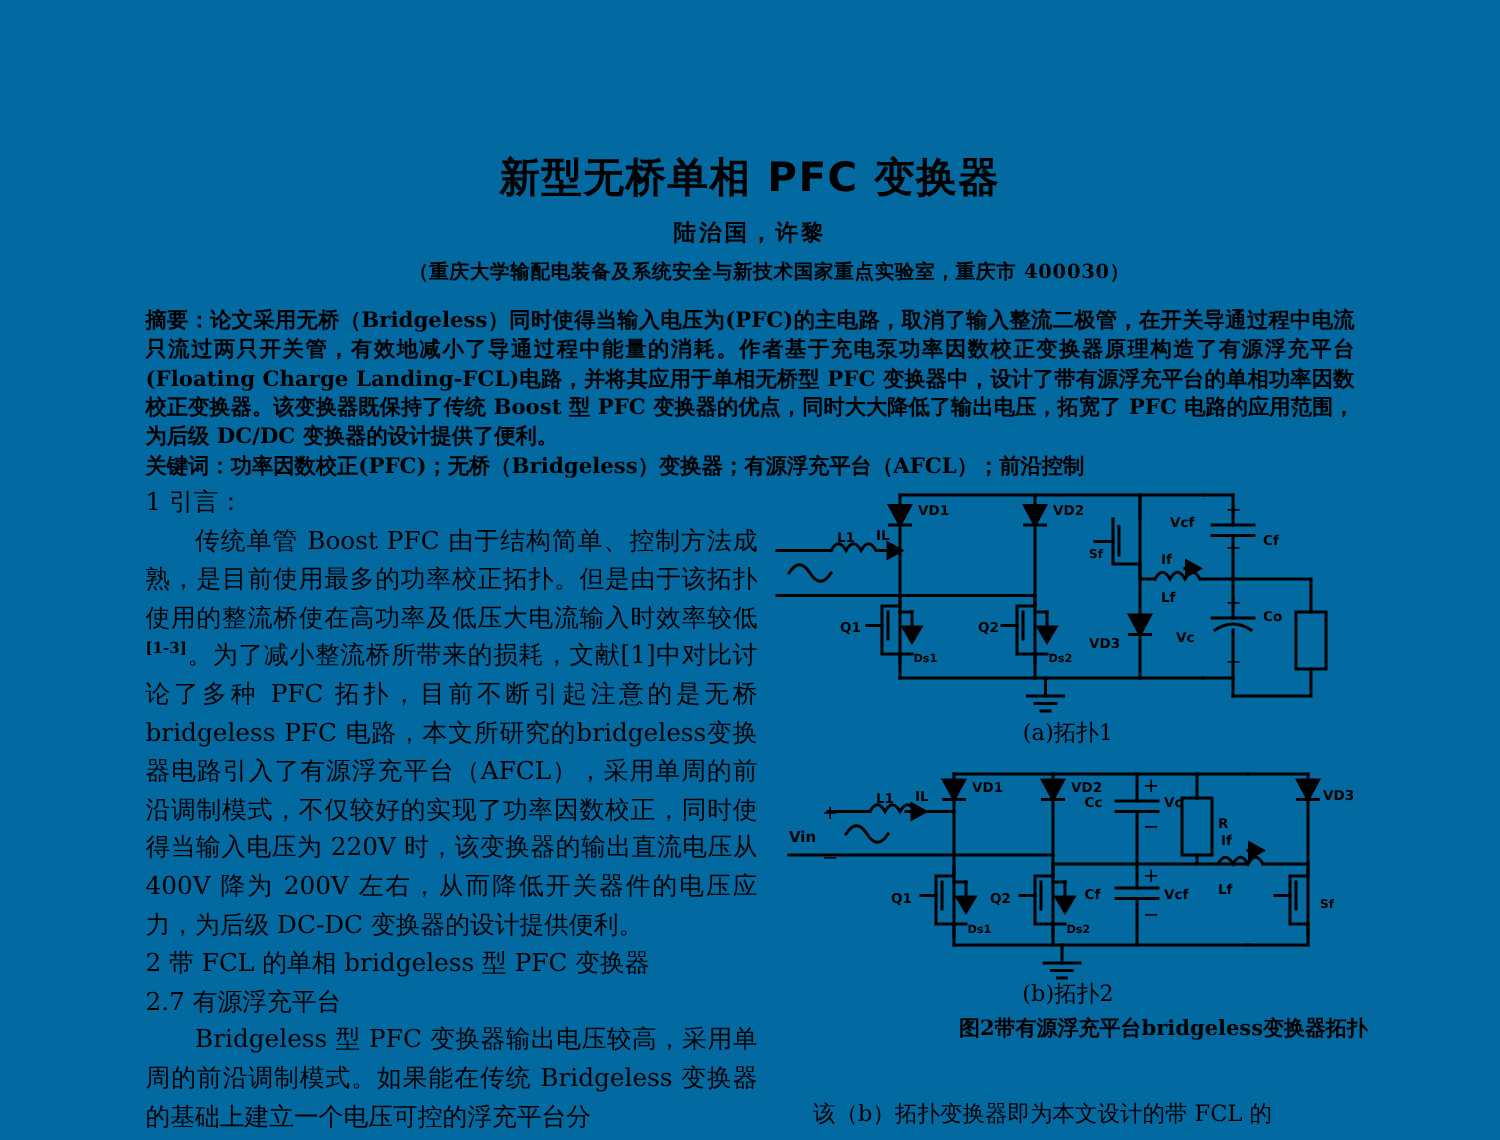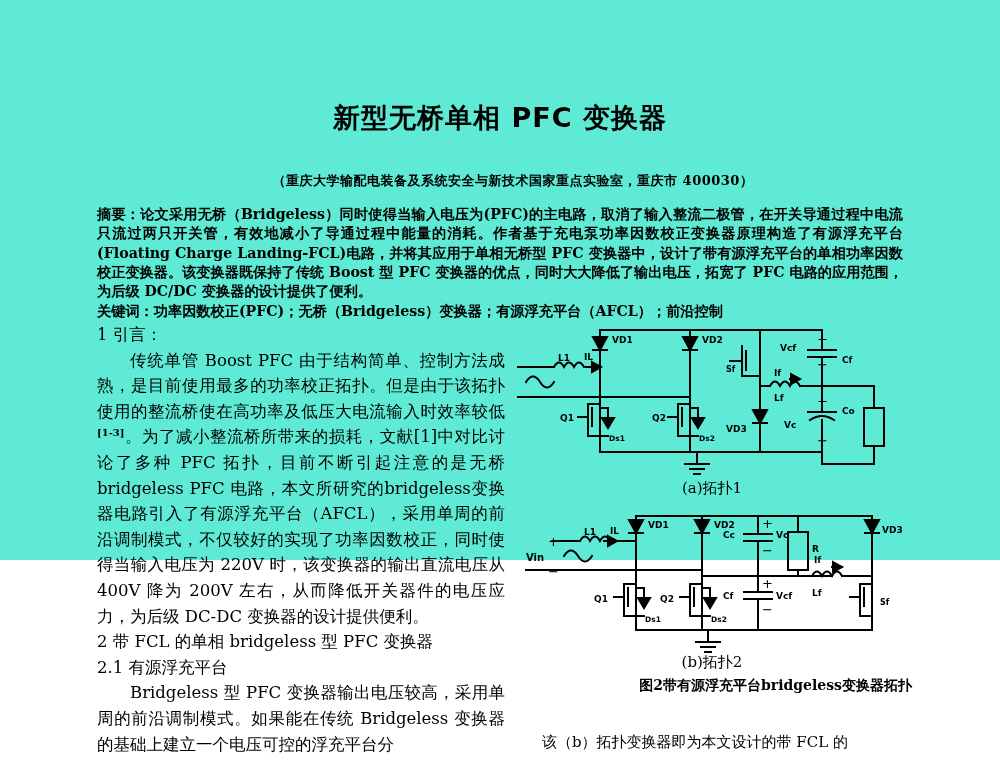--- a/index.html
+++ b/index.html
@@ -12,22 +12,22 @@
     height: 760px;
     overflow: hidden;
     font-family: "DejaVu Serif", "Liberation Serif", serif;
     color: #000000;
     position: relative;
   }
   .page {
     position: absolute;
     left: 0; top: 0;
     width: 1000px;
-    height: 560px;
-    background: #5eead4;
+    height: 760px;
+    background: #0369a1;
   }
 
   
   .title {
     position: absolute;
     left: 0; top: 100px;
     width: 1000px;
     text-align: center;
     font-family: "DejaVu Sans", "Liberation Sans", sans-serif;
     font-size: 27px;
@@ -151,30 +151,31 @@
 
   var.it { font-style: italic; }
   .sub { font-size: 0.72em; vertical-align: sub; }
 </style>
 </head>
 <body>
 
 <div class="page">
 
   <div class="title">新型无桥单相 PFC 变换器</div>
+  <div class="authors">陆治国，许黎</div>
   <div class="affiliation">（重庆大学输配电装备及系统安全与新技术国家重点实验室，重庆市 400030）</div>
 
   <div class="abstract">摘要：论文采用无桥（Bridgeless）同时使得当输入电压为(PFC)的主电路，取消了输入整流二极管，在开关导通过程中电流只流过两只开关管，有效地减小了导通过程中能量的消耗。作者基于充电泵功率因数校正变换器原理构造了有源浮充平台(Floating Charge Landing-FCL)电路，并将其应用于单相无桥型 PFC 变换器中，设计了带有源浮充平台的单相功率因数校正变换器。该变换器既保持了传统 Boost 型 PFC 变换器的优点，同时大大降低了输出电压，拓宽了 PFC 电路的应用范围，为后级 DC/DC 变换器的设计提供了便利。</div>
   <div class="keywords">关键词：功率因数校正(PFC)；无桥（Bridgeless）变换器；有源浮充平台（AFCL）；前沿控制</div>
 
   <div class="col-left">
     <p class="head">1 引言：</p>
     <p class="indent"><span>传统单管 Boost PFC 由于结构简单、控制方法成熟，是目前使用最多的功率校正拓扑。但是由于该拓扑使用的整流桥使在高功率及低压大电流输入时效率较低</span><sup class="ref">[1-3]</sup><span>。为了减小整流桥所带来的损耗，文献[1]中对比讨论了多种 PFC 拓扑，目前不断引起注意的是无桥 bridgeless PFC 电路，本文所研究的bridgeless变换器电路引入了有源浮充平台（AFCL），采用单周的前沿调制模式，不仅较好的实现了功率因数校正，同时使得当输入电压为 220V 时，该变换器的输出直流电压从 400V 降为 200V 左右，从而降低开关器件的电压应力，为后级 DC-DC 变换器的设计提供便利。</span></p>
     <p>2 带 FCL 的单相 bridgeless 型 PFC 变换器</p>
-    <p>2.1 有源浮充平台</p>
+    <p>2.7 有源浮充平台</p>
     <p class="indent">Bridgeless 型 PFC 变换器输出电压较高，采用单周的前沿调制模式。如果能在传统 Bridgeless 变换器的基础上建立一个电压可控的浮充平台分</p>
   </div>
 
   <div class="fig-a">
     <svg width="396" height="155" viewBox="0 0 396 155" xmlns="http://www.w3.org/2000/svg">
       <g stroke="#000" stroke-width="2" fill="none" stroke-linecap="square">
 
         <path d="M88 6 H290"></path>
 
         <path d="M88 6 V128"></path>

